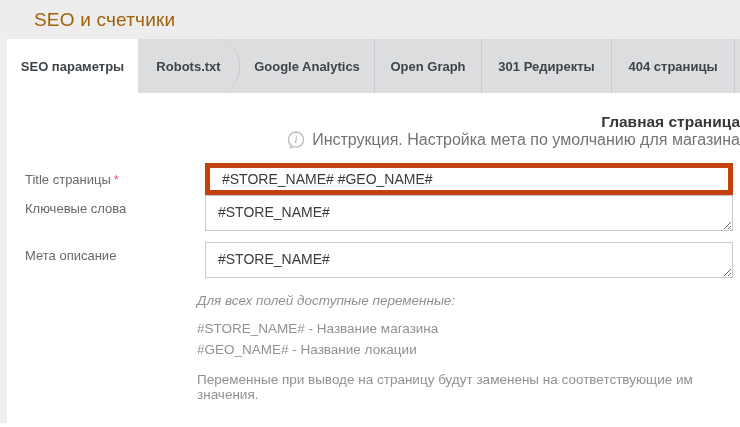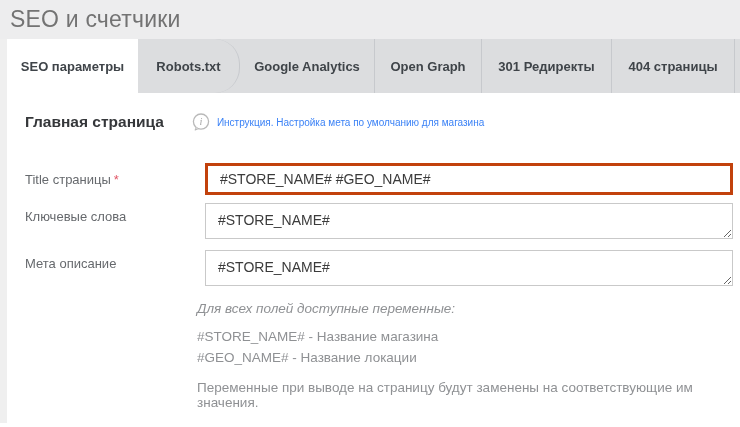--- a/index.html
+++ b/index.html
@@ -2,55 +2,55 @@
 <html><head>
 <meta charset="utf-8">
 <style>
   * { margin:0; padding:0; box-sizing:border-box; }
   html,body { background:#ffffff; }
   body { font-family:"Liberation Sans", sans-serif; }
   #app { position:relative; width:740px; height:427px; background:#ffffff; overflow:hidden; }
 
   
   .header { height:39px; background:#ededee; display:flex; align-items:center; padding-left:10px; }
-  .page-title { font-size:23px; color:#737373; letter-spacing:.2px; }
+  .page-title { font-size:19px; color:#a16207; letter-spacing:.2px;margin-left:24px; }
 
   
   .left-strip { position:absolute; left:0; top:39px; width:7px; height:384px; background:#efefef; }
 
   
   .tabs { margin-left:7px; height:54px; display:flex; background:#dcdddf; }
   .tab { display:flex; align-items:center; justify-content:center; font-size:13px; font-weight:700;
          color:#3f4449; cursor:pointer; border-right:1px solid #c7c9cd; }
   .tab.active { background:#ffffff; border-right:none; }
   .tab.t0 { width:131px; }
   .tab.t1 { width:102px;border-radius:25px; }
   .tab.t2 { width:135px; }
   .tab.t3 { width:107px; }
   .tab.t4 { width:130px; }
   .tab.t5 { width:123px; }
   .tab-filler { flex:1; background:#dcdddf; }
 
   
   .content { padding:20px 0 0 25px; background:#ffffff; }
-  .section-head { display:flex; align-items:flex-start; height:20px; }
+  .section-head { display:flex; align-items:flex-end; height:20px;flex-direction:column; }
   .section-heading { font-size:15.5px; font-weight:700; color:#35373a; }
   .info-group { display:flex; align-items:center; margin-left:28px; cursor:pointer; }
   .info-icon { width:18px; height:18px; flex:0 0 18px; }
-  .instruction { margin-left:7px; font-size:10px; color:#3b82f6; }
+  .instruction { margin-left:7px; font-size:16px; color:#737373; }
 
   .form { margin-top:30px; }
   .row { display:flex; }
-  .row-title { margin-bottom:8px; }
+  .row-title { }
   .row-keywords { margin-bottom:11px; }
   .label { width:180px; font-size:13px; color:#66696d; }
   .label-mid { padding-top:9px; }
   .label-top { padding-top:6px; }
   .required { color:#e25767; margin-left:3px; }
-  .text-input { width:528px; height:32px; border:3px solid #c2410c; padding:0 12px;
+  .text-input { width:528px; height:32px; border:5px solid #c2410c; padding:0 12px;
                 font-size:14px; color:#3b3b3b; font-family:inherit; background:#fff; }
   .text-area { width:528px; height:36px; border:1px solid #c9c9c9; padding:7px 12px;
                font-size:14px; color:#3b3b3b; font-family:inherit; background:#fff;
                line-height:1.3; resize:both; }
 
   .help { margin-left:172px; margin-top:15px; font-size:13.5px; color:#8f9194; }
   .help-intro { margin-bottom:10px;font-style:italic; }
   .help-var { line-height:21px; }
   .help-note { margin-top:12px; }
 </style>

